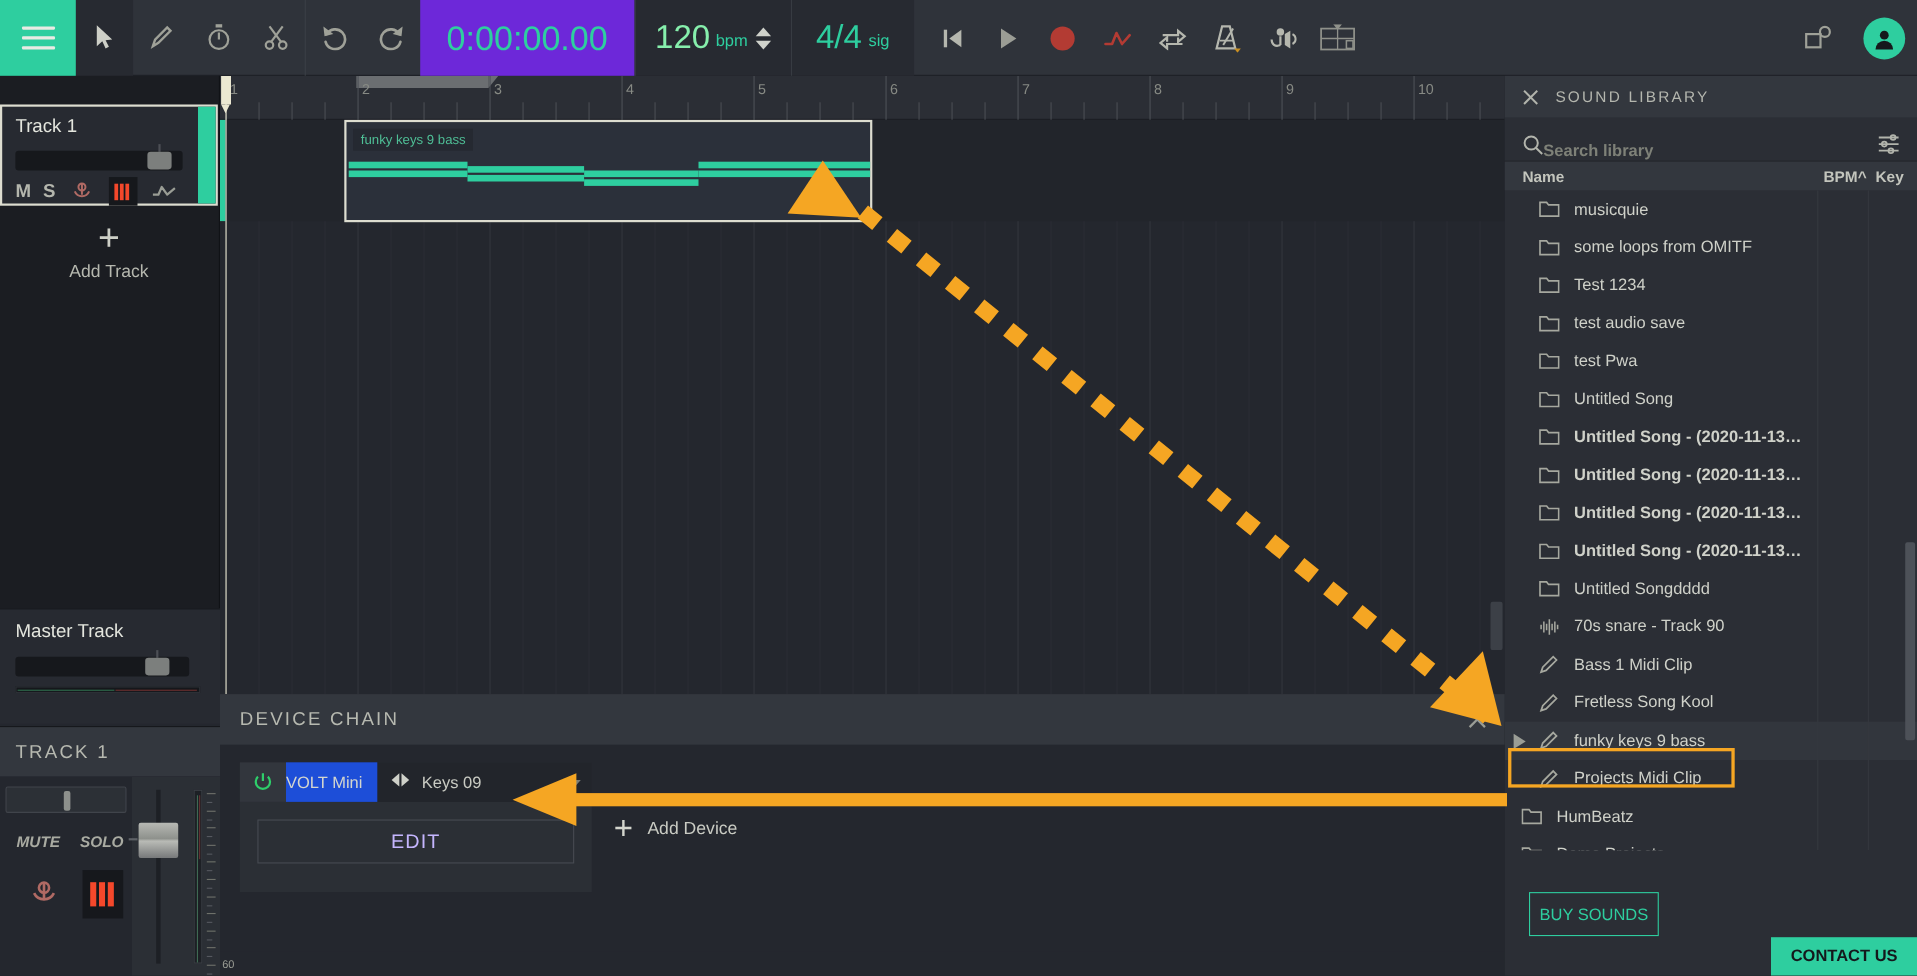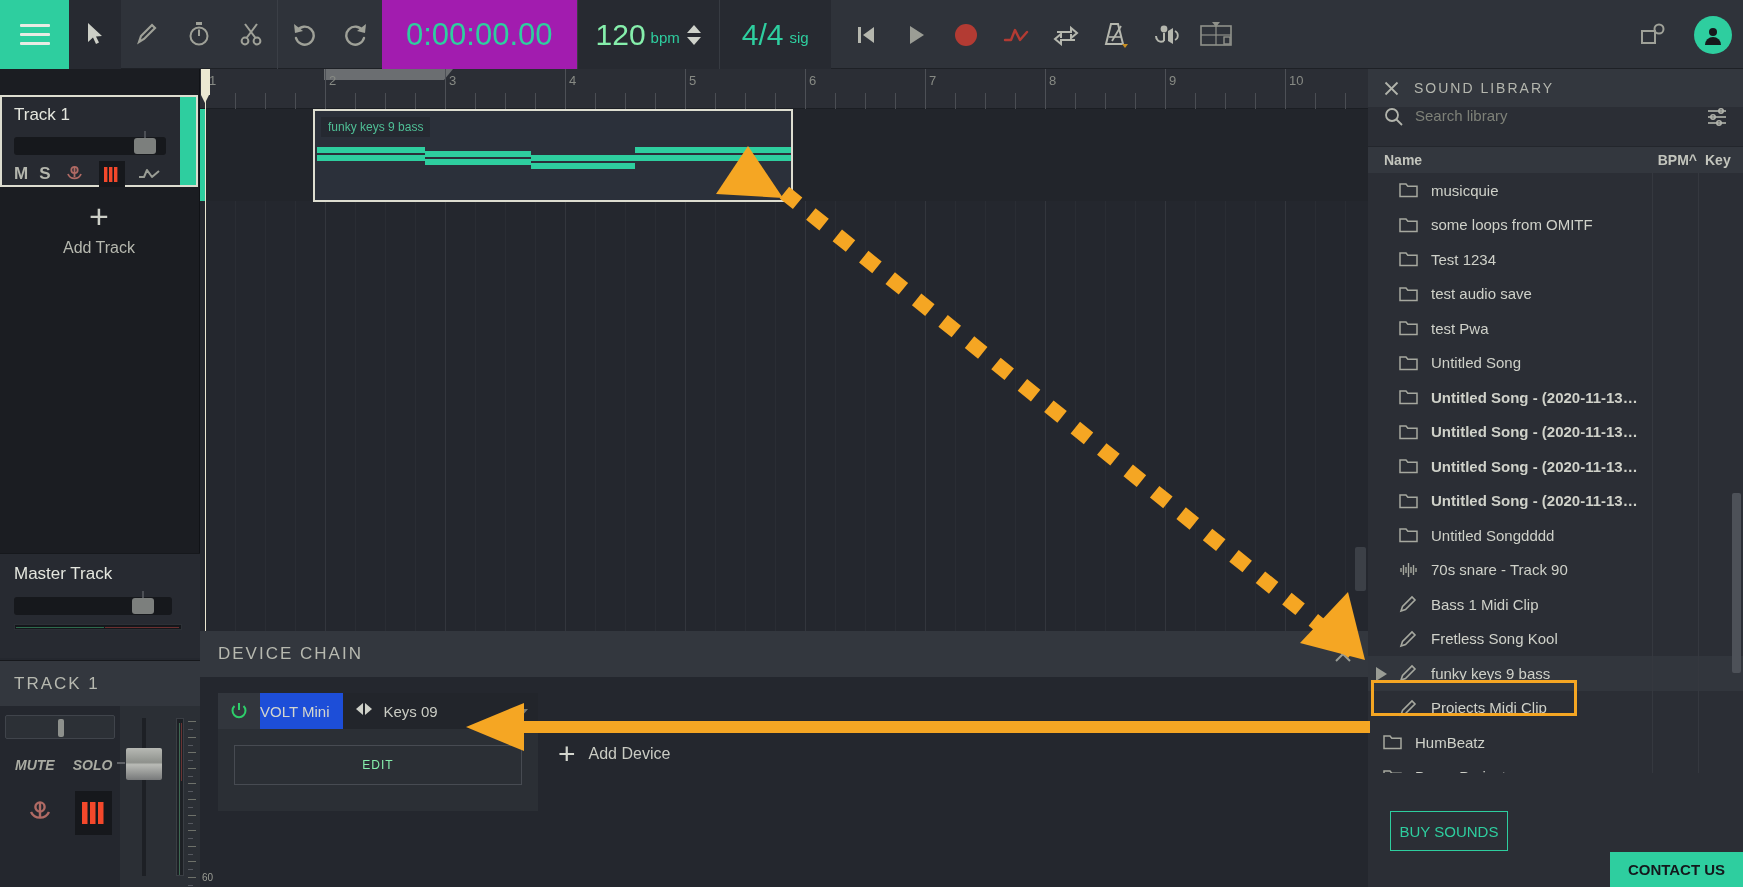--- a/index.html
+++ b/index.html
@@ -29,21 +29,21 @@
   .tool-group { display: flex; align-items: center; }
   .tool-btn {
     width: 52px; height: 69px; display: flex; align-items: center; justify-content: center;
     cursor: pointer; color: #a7a89f;
   }
   .tool-btn.active { background: #272a31; }
   .divider { width: 1px; height: 69px; background: #3b3f46; }
 
   .time-display {
     display: flex; align-items: center; justify-content: center;
-    padding: 6px 24px; height: 69px; background: #a21caf;
+    padding: 6px 24px; height: 69px; background: #6d28d9;
     color: #2ece9f; font-size: 31px; letter-spacing: 0px;
     font-family: "Liberation Sans", sans-serif;
   }
   .bpm-box {
     display: flex; align-items: center; gap: 5px; padding: 0 18px; height: 69px;
     background: #272a31; border-left: 1px solid #373b42;
   }
   .bpm-num { color:#86efac; font-size: 30px; }
   .bpm-lbl { color:#2ece9f; font-size: 15px; align-self: flex-end; padding-bottom: 23px; }
   .spin { display:flex; flex-direction:column; gap:4px; margin-left:2px; cursor:pointer; }
@@ -171,32 +171,32 @@
   }
   .dev-bar { display:flex; height:36px; align-items:center; background:#22252b; }
   .dev-pw { width:42px; display:flex; align-items:center; justify-content:center; background:#32363d; height:36px; cursor:pointer;}
   .dev-nm { background:#1d4ed8; height:36px; display:flex;align-items:center; padding-right:14px; font-size:15px; color:#d4d6ce;text-align:center;}
   .dev-preset { display:flex; align-items:center; gap:10px; padding-left:12px; cursor:pointer;}
   .dev-preset .pn { font-size:15px; color:#c9cbc3;}
   .dev-caret { position:absolute; right:10px; top:16px; width:0;height:0;border-left:6px solid transparent;border-right:6px solid transparent;border-top:7px solid #7a7d76;}
   .edit-btn {
     position:absolute; left:16px; top:52px; width:288px; height:40px;
     border:1px solid #474b52; display:flex; align-items:center; justify-content:center;
-    font-size:12px; color:#86efac; cursor:pointer; letter-spacing:1px;
+    font-size:18px; color:#c4b5fd; cursor:pointer; letter-spacing:1px;
   }
   .add-dev { position:absolute; left:358px; top:110px; display:flex; align-items:center; gap:13px; cursor:pointer;}
   .add-dev .p { font-size:30px; font-weight:300; color:#d3d5cd; line-height:26px;}
   .add-dev .l { font-size:16px; color:#c9cbc3;}
 
   
   .lib { position:absolute; left:1368px; top:69px; width:375px; height:818px; background:#2b2e35;}
   .lib-head { height:38px; display:flex; align-items:center; gap:14px; padding-left:15px; background:#33373e;}
   .lib-x { width:17px;height:17px;display:flex;align-items:center;justify-content:center;cursor:pointer;color:#b2b4ac;}
   .lib-title { font-size:14px; letter-spacing:2px; color:#b4b6ae;}
-  .lib-search { height:40px; display:flex; align-items:flex-start; gap:12px; padding:0 16px; background:#2b2e35; border-bottom:1px solid #23262c;}
+  .lib-search { height:40px; display:flex; align-items:flex-end; padding:0 16px; background:#2b2e35; border-bottom:1px solid #23262c;font-weight:bold;}
   .lib-search .ph { flex:1 1 auto; font-size:15px; color:#7e8178;}
   .lib-cols { height:26px; display:flex; align-items:center; background:#33373e; font-size:14px; color:#c3c5bd; font-weight:bold;}
   .lib-cols .c-name { flex:1 1 auto; padding-left:16px;}
   .lib-cols .c-bpm { width:54px; text-align:right;}
   .lib-cols .c-key { width:46px; padding-left:8px;}
   .lib-list { position:relative; height:600px; overflow:hidden;}
   .li { height:34.5px; display:flex; align-items:center; gap:13px; padding-left:30px; cursor:pointer; position:relative;}
   .li-ic { width:20px; height:20px; display:flex; align-items:center; justify-content:center; color:#a6a89f; flex:0 0 20px;}
   .li-nm { font-size:15px; color:#cfd1c9; white-space:nowrap; overflow:hidden;}
   .li-nm.bold { font-weight:bold; }

